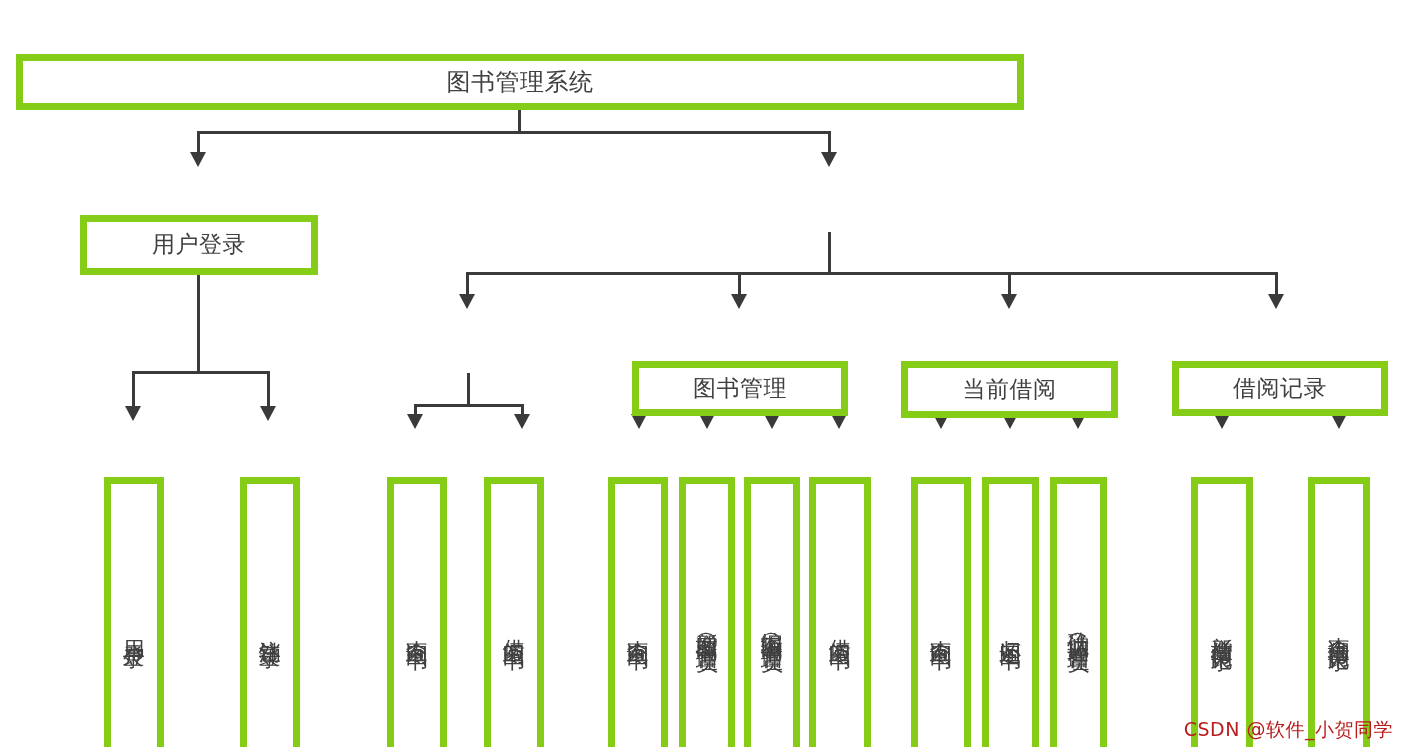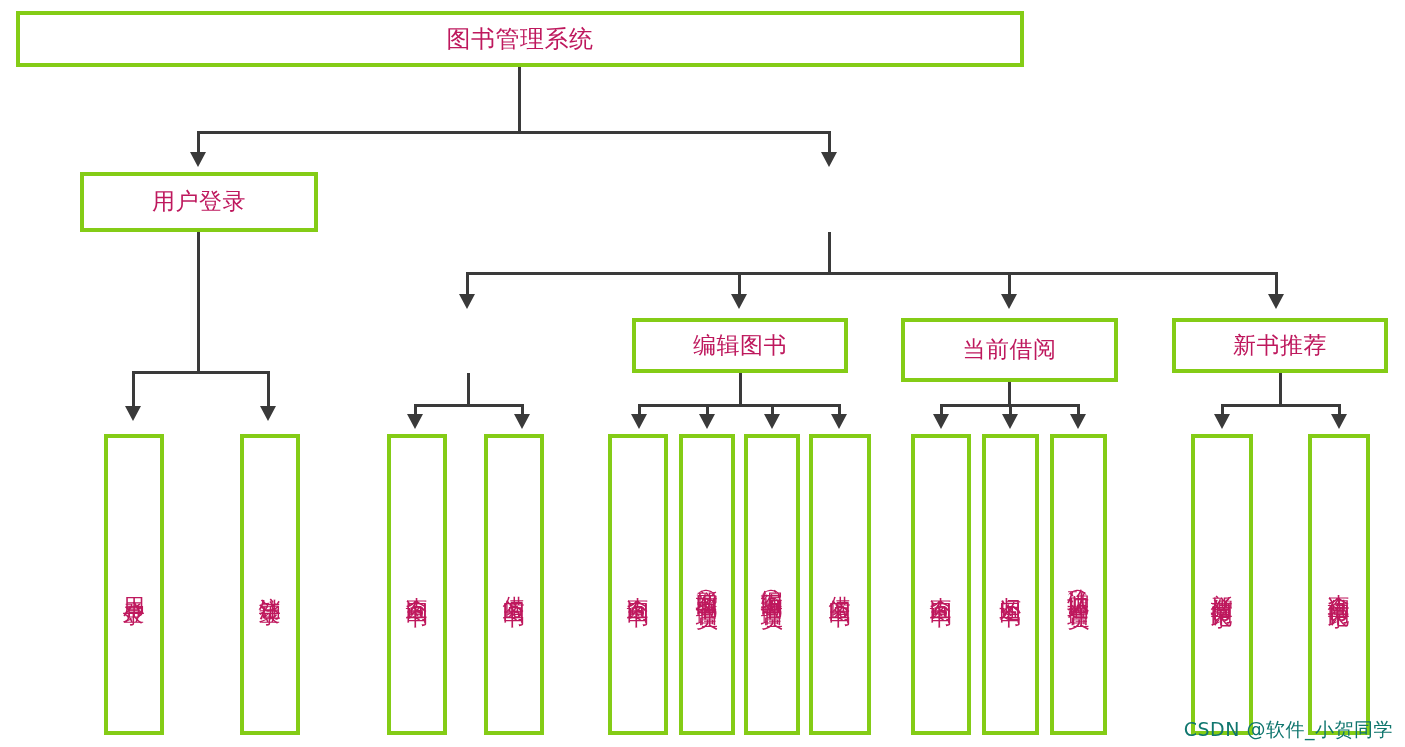--- a/index.html
+++ b/index.html
@@ -13,26 +13,27 @@
     width:1405px;
     height:747px;
     background:#ffffff;
     overflow:hidden;
   }
   
   .node{
     position:absolute;
     box-sizing:border-box;
     background:#ffffff;
-    border:4px solid #84cc16;
+    border:7px solid #84cc16;
     display:flex;
     align-items:center;
     justify-content:center;
-    color:#be185d;
+    color:#404040;
     z-index:3;
+    margin-top:43px;
   }
   .node .lbl{
     display:block;
     text-align:center;
     line-height:1.18;
     white-space:pre;
   }
   
   .node.horiz .lbl{
     font-size:23px;
@@ -67,21 +68,21 @@
     border-right:8px solid transparent;
     border-top:15px solid #3a3a3a;
     z-index:2;
   }
   
   #watermark{
     position:absolute;
     right:12px;
     bottom:4px;
     font-size:19px;
-    color:#0f766e;
+    color:#b91c1c;
     z-index:6;
     white-space:nowrap;
     letter-spacing:0.5px;
   }
 </style>
 </head>
 <body>
 
 <div id="canvas">
 
@@ -115,27 +116,27 @@
   <div class="ln v" style="left:466px; top:272px; width:3px; height:26px;"></div>
   <div class="arrow" style="left:459px; top:294px;"></div>
   <div class="ln v" style="left:738px; top:272px; width:3px; height:26px;"></div>
   <div class="arrow" style="left:731px; top:294px;"></div>
   <div class="ln v" style="left:1008px; top:272px; width:3px; height:26px;"></div>
   <div class="arrow" style="left:1001px; top:294px;"></div>
   <div class="ln v" style="left:1275px; top:272px; width:3px; height:26px;"></div>
   <div class="arrow" style="left:1268px; top:294px;"></div>
 
   <div class="node horiz" style="left:632px; top:318px; width:216px; height:55px;">
-    <span class="lbl">编辑图书</span>
-  </div>
-  <div class="node horiz" style="left:901px; top:318px; width:217px; height:64px;">
+    <span class="lbl">图书管理</span>
+  </div>
+  <div class="node horiz" style="left:901px; top:318px; width:217px; height:57px;">
     <span class="lbl">当前借阅</span>
   </div>
   <div class="node horiz" style="left:1172px; top:318px; width:216px; height:55px;">
-    <span class="lbl">新书推荐</span>
+    <span class="lbl">借阅记录</span>
   </div>
 
   <div class="ln v" style="left:467px; top:373px; width:3px; height:33px;"></div>
   <div class="ln h" style="left:414px; top:404px; width:110px; height:3px;"></div>
   <div class="ln v" style="left:414px; top:404px; width:3px; height:13px;"></div>
   <div class="arrow" style="left:407px; top:414px;"></div>
   <div class="ln v" style="left:521px; top:404px; width:3px; height:13px;"></div>
   <div class="arrow" style="left:514px; top:414px;"></div>
 
   <div class="ln v" style="left:739px; top:373px; width:3px; height:33px;"></div>

